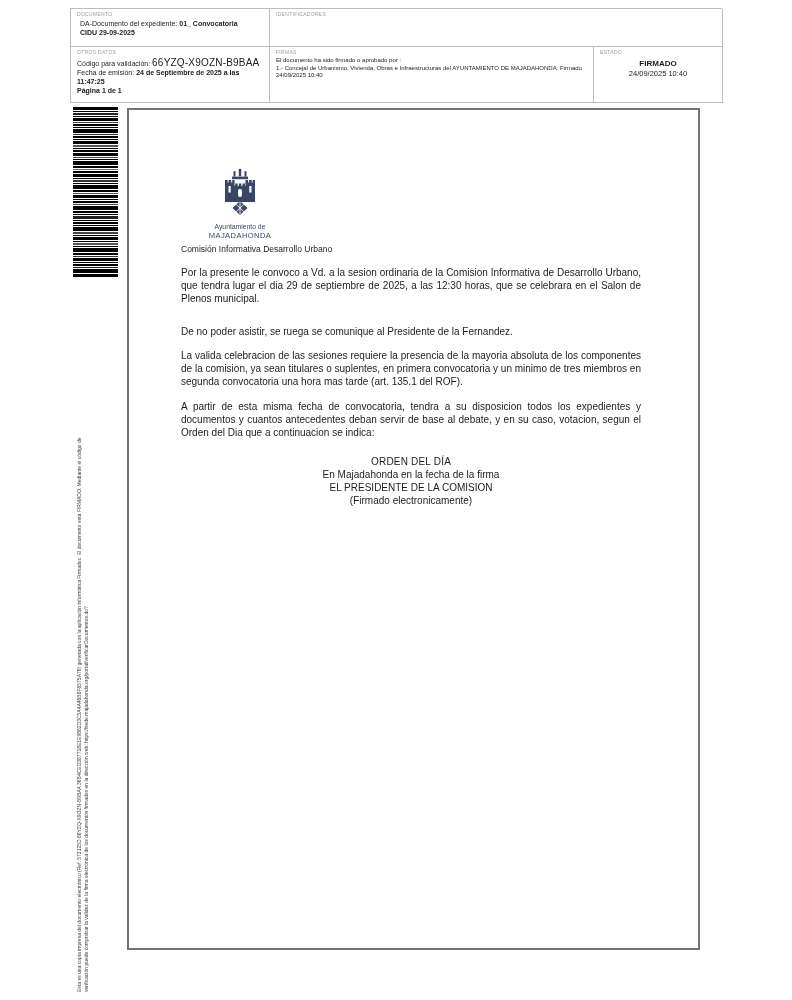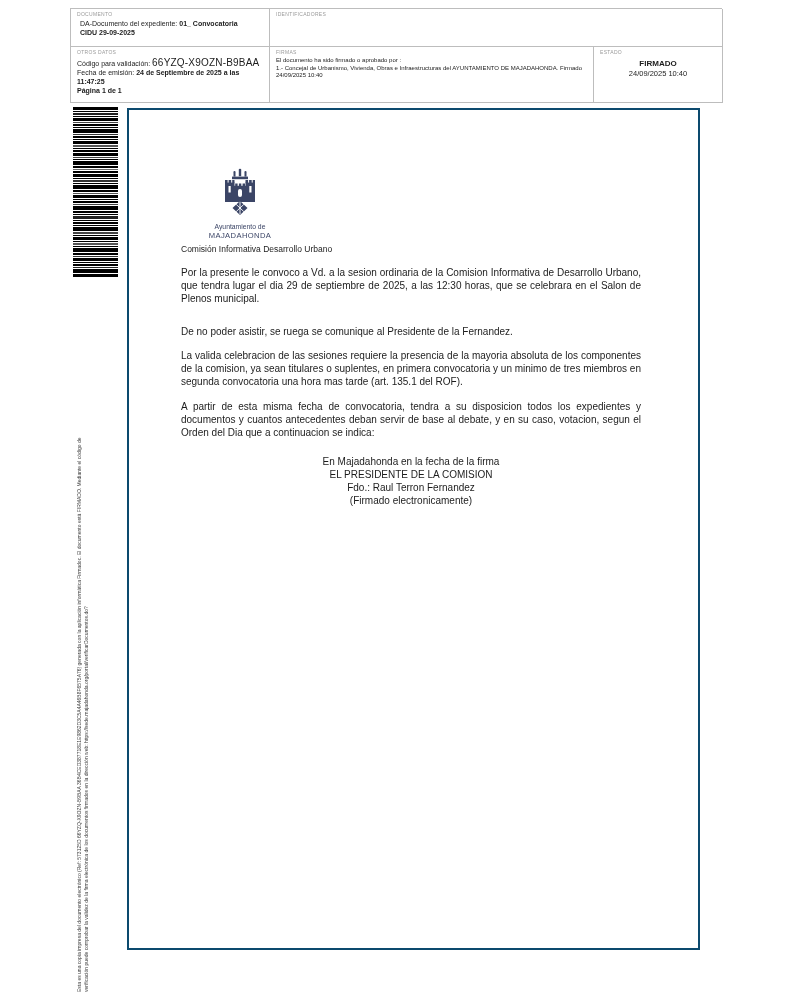--- a/index.html
+++ b/index.html
@@ -33,21 +33,21 @@
   .barcode{position:absolute;left:73px;top:107px;width:45px;height:172px;}
   
   .side-note{
     position:absolute;left:76px;top:992px;width:702px;
     transform:rotate(-90deg);transform-origin:0 0;
     font-size:5px;line-height:6.8px;color:#3c3c3c;white-space:nowrap;
   }
   
   .page{
     position:absolute;left:127px;top:108px;width:569px;height:838px;
-    border:2px solid #0c4a6e;background:#fff;box-sizing:content-box;
+    border:2px solid #737373;background:#fff;box-sizing:content-box;
   }
   .logo{position:absolute;left:64px;top:58px;width:94px;text-align:center;color:#3b4566;}
   .logo .org{font-size:6.8px;line-height:8px;margin-top:3px;}
   .logo .city{font-size:7.6px;line-height:9px;letter-spacing:.4px;}
   .dept{position:absolute;left:52px;top:134px;font-size:8.5px;color:#222;}
   .flow{position:absolute;left:52px;top:156px;width:460px;}
   .title{
     text-align:center;text-decoration:underline;font-size:10px;line-height:12.5px;
     margin:0 0 17px 0;letter-spacing:.1px;
   }
@@ -197,19 +197,19 @@
     <div class="city">MAJADAHONDA</div>
   </div>
 
   <div class="dept">Comisión Informativa Desarrollo Urbano</div>
 
   <div class="flow">
     <p class="para mb20">Por la presente le convoco a Vd. a la sesion ordinaria de la Comision Informativa de Desarrollo Urbano, que tendra lugar el dia 29 de septiembre de 2025, a las 12:30 horas, que se celebrara en el Salon de Plenos municipal.</p>
     <p class="para mb11">De no poder asistir, se ruega se comunique al Presidente de la Fernandez.</p>
     <p class="para mb12">La valida celebracion de las sesiones requiere la presencia de la mayoria absoluta de los componentes de la comision, ya sean titulares o suplentes, en primera convocatoria y un minimo de tres miembros en segunda convocatoria una hora mas tarde (art. 135.1 del ROF).</p>
     <p class="para mb16">A partir de esta misma fecha de convocatoria, tendra a su disposicion todos los expedientes y documentos y cuantos antecedentes deban servir de base al debate, y en su caso, votacion, segun el Orden del Dia que a continuacion se indica:</p>
+    <p class="orden mb14">ORDEN DEL DÍA</p>
     <p class="sig">En Majadahonda en la fecha de la firma</p>
     <p class="sig">EL PRESIDENTE DE LA COMISION</p>
-    <p class="sig">Fdo.: Raul Terron Fernandez</p>
     <p class="sig">(Firmado electronicamente)</p>
   </div>
 
 </div>
 
 </body></html>

